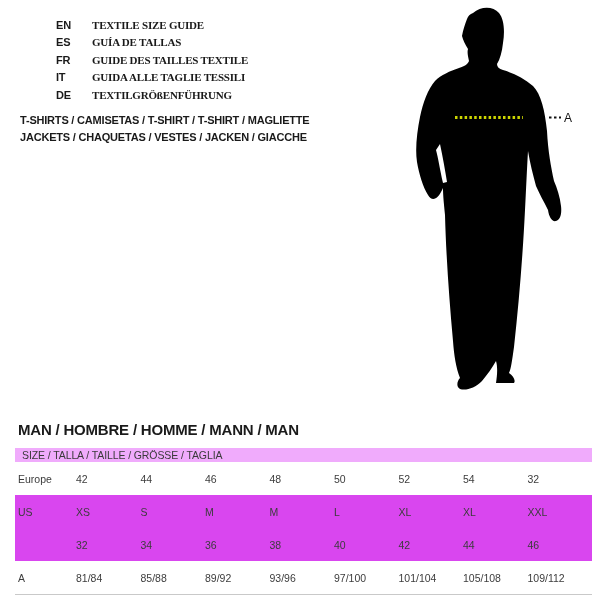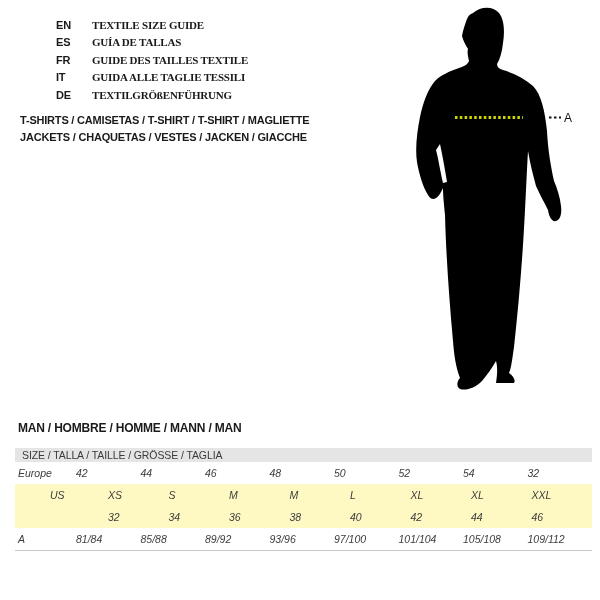--- a/index.html
+++ b/index.html
@@ -27,42 +27,41 @@
     font-size: 11px; font-weight: bold; letter-spacing: -0.2px;
     line-height: 17px; white-space: nowrap;
   }
 
   
   .figure-wrap { position: absolute; left: 410px; top: 0; width: 190px; height: 400px; }
 
   
   .section-title {
     position: absolute; left: 18px; top: 421px;
-    font-size: 12px; font-weight: bold; letter-spacing: -0.2px; white-space: nowrap;
+    font-size: 15px; font-weight: bold; letter-spacing: -0.2px; white-space: nowrap;
   }
 
   
   .size-table {
     position: absolute; left: 15px; top: 448px; width: 577px;
     font-size: 10.5px;
     border-bottom: 1px solid #c9c9c9;
   }
   .table-header {
     height: 14px; line-height: 14px;
-    background: #e5e5e5; color: #3a3a3a;
+    background: #f0abfc; color: #3a3a3a;
     padding-left: 7px; letter-spacing: -0.1px;
   }
   .trow {
     display: grid;
     grid-template-columns: 61px repeat(8, 1fr);
     align-items: center;
-    height: 22px;
-    font-style: italic;
-  }
-  .trow.gray { background: #fef9c3; padding-left: 32px; }
+    height: 33px;
+  }
+  .trow.gray { background: #d946ef; }
   .rlabel { padding-left: 3px; color: #3c3c3c; }
   .cell { text-align: left; color: #3c3c3c; }
 
   
   .footer-note {
     position: absolute; left: 18px; top: 549px;
     font-size: 11px; font-weight: bold; letter-spacing: -0.2px; white-space: nowrap;
   }
 </style>
 </head>

